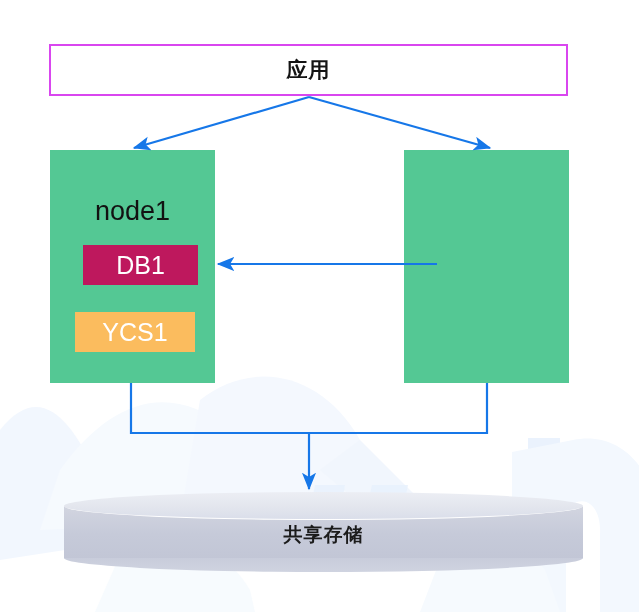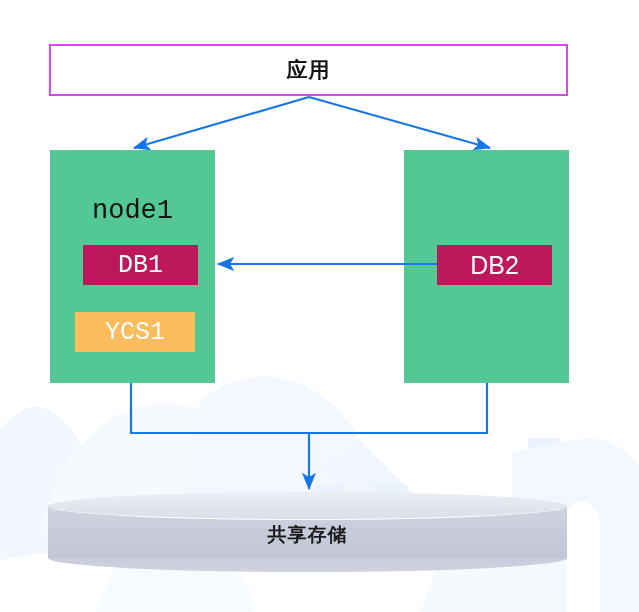--- a/index.html
+++ b/index.html
@@ -44,21 +44,21 @@
   }
 
   
   .node-box {
     position: absolute;
     width: 165px;
     height: 233px;
     background: #54c894;
     box-sizing: border-box;
   }
-  #node1-box { left: 50px; top: 150px; font-family: Liberation Mono, monospace; }
+  #node1-box { left: 50px; top: 150px; }
   #node2-box { left: 404px; top: 150px; }
 
   .node-title {
     position: absolute;
     left: 0;
     right: 0;
     top: 48px;
     text-align: center;
     font-size: 27px;
     color: #121212;
@@ -94,21 +94,21 @@
     position: absolute;
     left: 0; top: 0;
     width: 639px;
     height: 612px;
     pointer-events: none;
   }
 
   
   #storage-cylinder {
     position: absolute;
-    left: 48px;
+    left: 64px;
     top: 492px;
     width: 519px;
     height: 80px;
   }
   #storage-cylinder .cyl-body {
     position: absolute;
     left: 0;
     top: 14px;
     width: 519px;
     height: 52px;
@@ -174,23 +174,20 @@
     <div class="node-title">node1</div>
     <div class="sub-box db-box">
       <span>DB1</span>
     </div>
     <div class="sub-box ycs-box">
       <span>YCS1</span>
     </div>
   </div>
 
   <div id="node2-box" class="node-box">
-    <div class="sub-box db-box">
-      <span>DB2</span>
-    </div>
   </div>
 
   <svg id="connectors" viewBox="0 0 639 612" xmlns="http://www.w3.org/2000/svg">
     <defs>
       <marker id="arrowhead" markerWidth="9" markerHeight="9" refX="7.4" refY="3.2" orient="auto" markerUnits="strokeWidth">
         <path d="M0,0 L8,3.2 L0,6.4 L1.9,3.2 Z" fill="#1677e8"></path>
       </marker>
     </defs>
 
     <line x1="309" y1="97" x2="134" y2="148" stroke="#1677e8" stroke-width="2.2" marker-end="url(#arrowhead)"></line>

